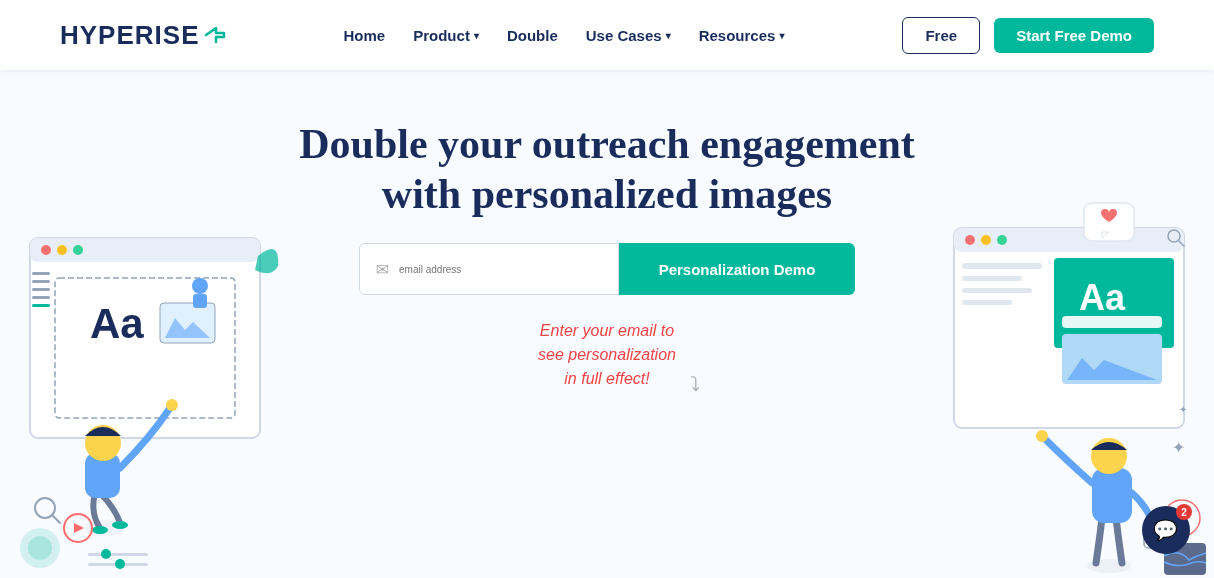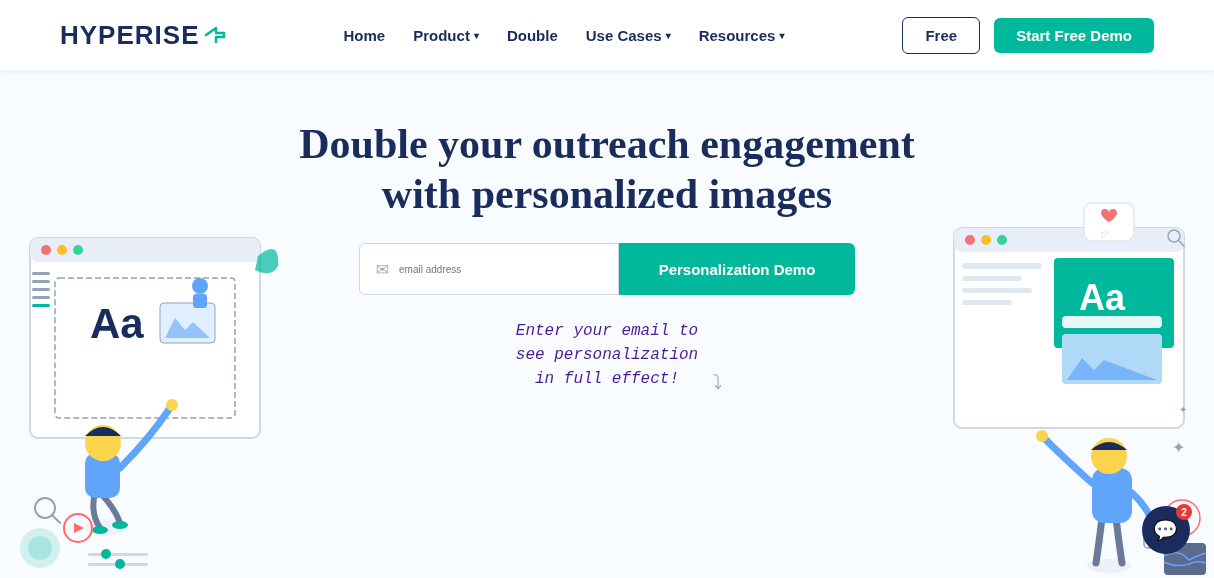--- a/index.html
+++ b/index.html
@@ -64,23 +64,23 @@
       background: transparent; width: 100%;
     }
     .btn-demo {
       height: 52px; padding: 0 40px;
       background: #00b89c; color: #fff; font-size: 15px; font-weight: 700;
       border: none; border-radius: 0 6px 6px 0; cursor: pointer;
       white-space: nowrap;
     }
 
     .hero-hint {
-      font-size: 16px; color: #4c1d95; font-style: italic;
+      font-size: 16px; color: #ef4444; font-style: italic;
       text-align: center; line-height: 1.5;
-      font-family: Liberation Mono, monospace;
+      font-family: Liberation Sans, sans-serif;
       position: relative;
     }
     .hero-hint::after {
       content: '⤵';
       position: absolute; right: -24px; bottom: -8px;
       color: #aaa; font-size: 20px; font-style: normal;
     }
 
     
     .illus-left {

